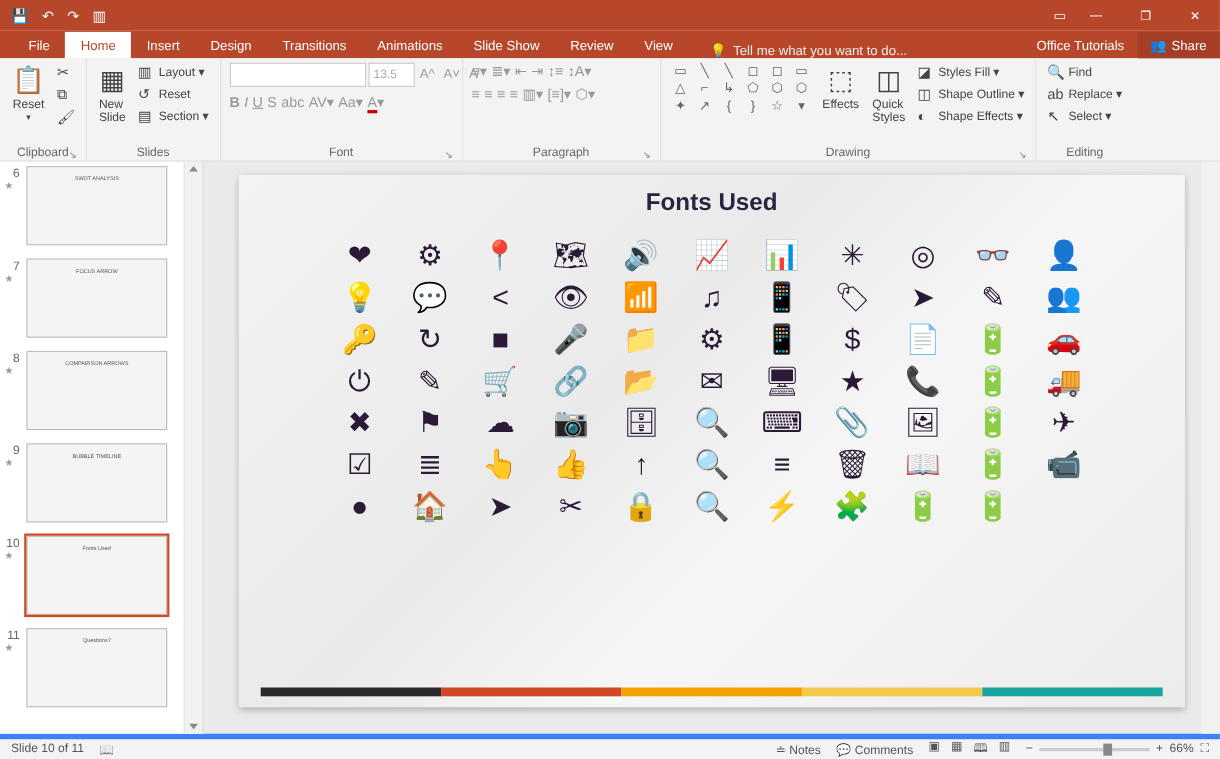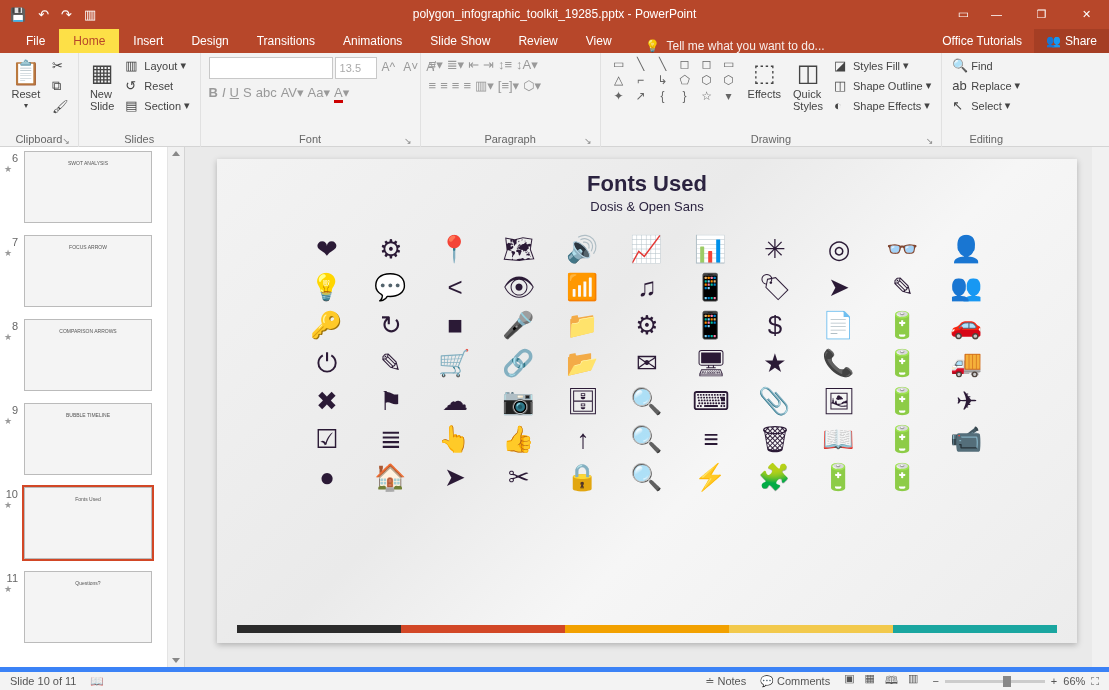--- a/index.html
+++ b/index.html
@@ -11,21 +11,21 @@
 .qat span { font-size: 13px; }
 .title-center { position: absolute; left: 0; right: 0; text-align: center; pointer-events: none; font-size: 12px; }
 .title-center .fname { color: #fff; }
 .win-controls { position: absolute; right: 0; display: flex; }
 .win-controls div { width: 45px; height: 28px; display: flex; align-items: center; justify-content: center; font-size: 11px; }
 .ribbon-display { position: absolute; right: 140px; display: flex; gap: 18px; }
 
 
 .tabrow { background: #b7472a; height: 25px; display: flex; align-items: flex-end; color: #fff; padding-left: 12px; gap: 0; }
 .tabrow .tab { padding: 5px 14px; font-size: 12px; cursor: pointer; }
-.tabrow .tab.active { background: #fde047; color: #b7472a; }
+.tabrow .tab.active { background: #ffffff; color: #b7472a; }
 .tabrow .file { padding: 5px 14px; margin-top: 24px; }
 .tell-me { display: flex; align-items: center; gap: 6px; padding-left: 20px; opacity: .9; }
 .right-tabs { margin-left: auto; display: flex; }
 .right-tabs .rt { padding: 5px 12px; }
 .right-tabs .share { background: #a53e24; display: flex; align-items: center; gap: 4px; }
 
 
 .ribbon { background: #f3f3f3; height: 94px; display: flex; border-bottom: 1px solid #d4d4d4; }
 .group { border-right: 1px solid #e1e1e1; padding: 2px 8px 0 8px; display: flex; flex-direction: column; height: 94px; }
 .group-body { flex: 1; display: flex; gap: 6px; align-items: flex-start; padding-top: 2px; }
@@ -80,23 +80,20 @@
 </head>
 <body>
 
 <div class="titlebar">
   <div class="qat">
     <span>💾</span>
     <span>↶</span>
     <span>↷</span>
     <span>▥</span>
   </div>
-  <div class="title-center">
-    <span class="fname">polygon_infographic_toolkit_19285.pptx</span> - <span>PowerPoint</span>
-  </div>
   <div class="ribbon-display">
     <span>▭</span>
   </div>
   <div class="win-controls">
     <div>—</div>
     <div>❐</div>
     <div>✕</div>
   </div>
 </div>
 
@@ -323,21 +320,20 @@
             <div class="mini">Questions?</div>
           </div>
         </div>
       </div>
     <div class="thumb-scrollbar"></div>
   </div>
   <div class="slide-area">
     <div class="slide">
       <div class="slide-title">
         <h2>Fonts Used</h2>
-        <div class="sub">Dosis &amp; Open Sans</div>
       </div>
       <div class="icon-grid" id="icon-grid">
           <div class="g">❤</div>
           <div class="g">⚙</div>
           <div class="g">📍</div>
           <div class="g">🗺</div>
           <div class="g">🔊</div>
           <div class="g">📈</div>
           <div class="g">📊</div>
           <div class="g">✳</div>

